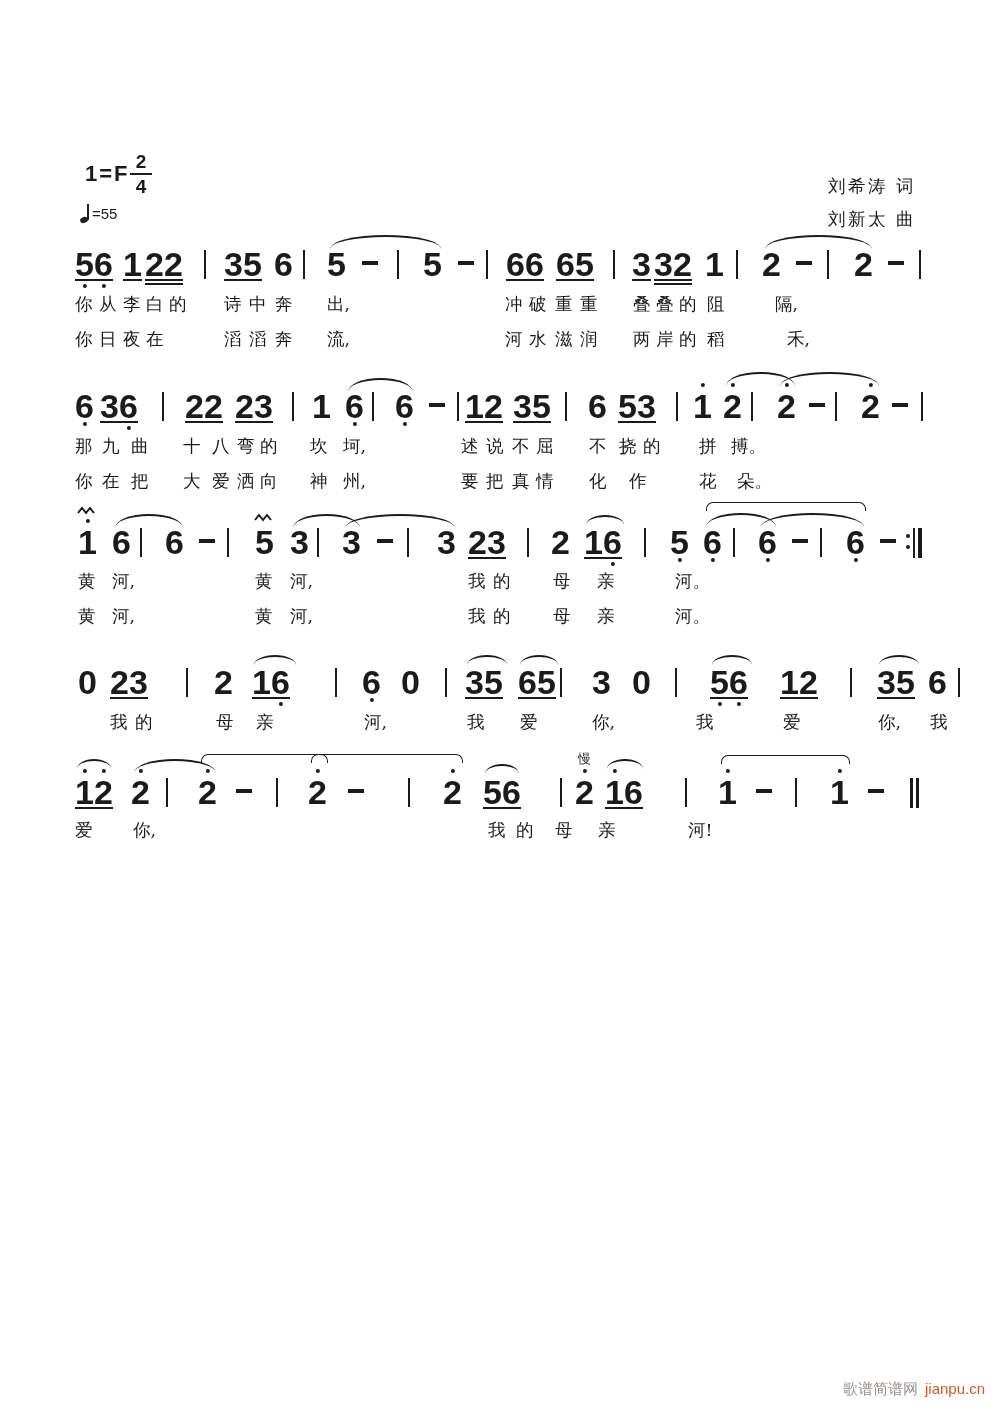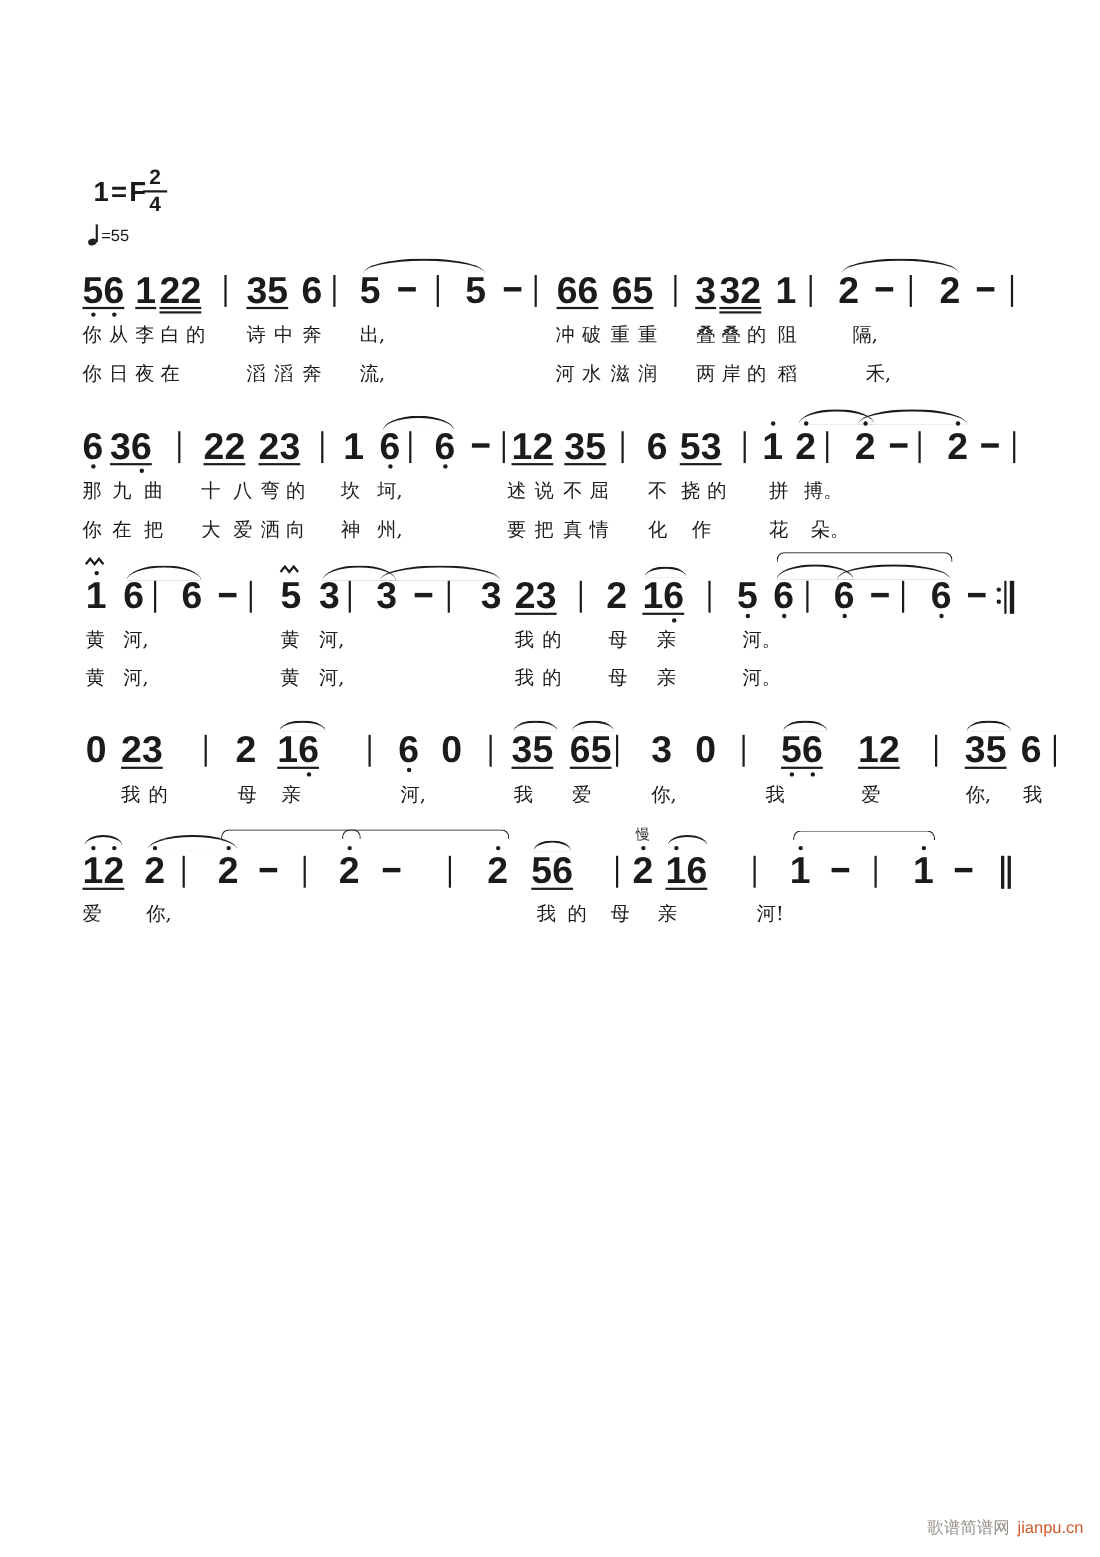--- a/index.html
+++ b/index.html
@@ -1,20 +1,20 @@
 <!DOCTYPE html>
 <html><head>
 <meta charset="utf-8">
 <style>
   html,body{margin:0;padding:0;background:#fff;}
   .page{position:relative;width:1000px;height:1415px;background:#ffffff;overflow:hidden;
         font-family:"Liberation Sans",sans-serif;color:#1b1b1b;}
   .title{position:absolute;left:0;right:0;top:100px;text-align:center;
          font-size:42px;font-weight:700;letter-spacing:4px;color:#1c1c1c;}
-  .keysig{position:absolute;left:85px;top:161px;font-size:25px;font-weight:600;letter-spacing:2px;}
+  .keysig{position:absolute;left:85px;top:161px;font-size:22px;font-weight:600;letter-spacing:2px;}
   .frac{position:absolute;left:130px;top:150px;width:22px;text-align:center;
         font-size:19px;font-weight:700;}
   .frac .num{display:block;border-bottom:2.2px solid #1b1b1b;line-height:23px;}
   .frac .den{display:block;line-height:23px;}
   .tempo{position:absolute;left:80px;top:203px;font-size:15px;font-weight:500;}
   .qnote{position:relative;display:inline-block;width:10px;height:20px;vertical-align:-4px;margin-right:2px;}
   .qnote::before{content:"";position:absolute;left:0;bottom:0;width:8px;height:6px;
                  background:#222;border-radius:50%;transform:rotate(-18deg);}
   .qnote::after{content:"";position:absolute;left:7px;bottom:3px;width:1.6px;height:16px;background:#222;}
   .credits{position:absolute;left:828px;top:170px;font-family:"DejaVu Serif",serif;
@@ -58,20 +58,24 @@
   </div>
   <div class="frac">
     <span class="num">2</span>
     <span class="den">4</span>
   </div>
 
   <div class="tempo">
     <span class="qnote"></span><span>=55</span>
   </div>
 
+  <div class="credits">
+    <div>刘希涛 词</div>
+    <div>刘新太 曲</div>
+  </div>
 
   <div class="score">
       <div class="note" style="left: 75px; top: 250px; width: 38px;">
         <div class="drow">
           <div class="dg">5<span class="dot db" style="top: 34px;"></span></div>
           <div class="dg">6<span class="dot db" style="top: 34px;"></span></div>
         </div>
         <div class="ul" style="top: 29px; width: 38px;"></div>
       </div>
       <div class="note" style="left: 123px; top: 250px; width: 19px;">

